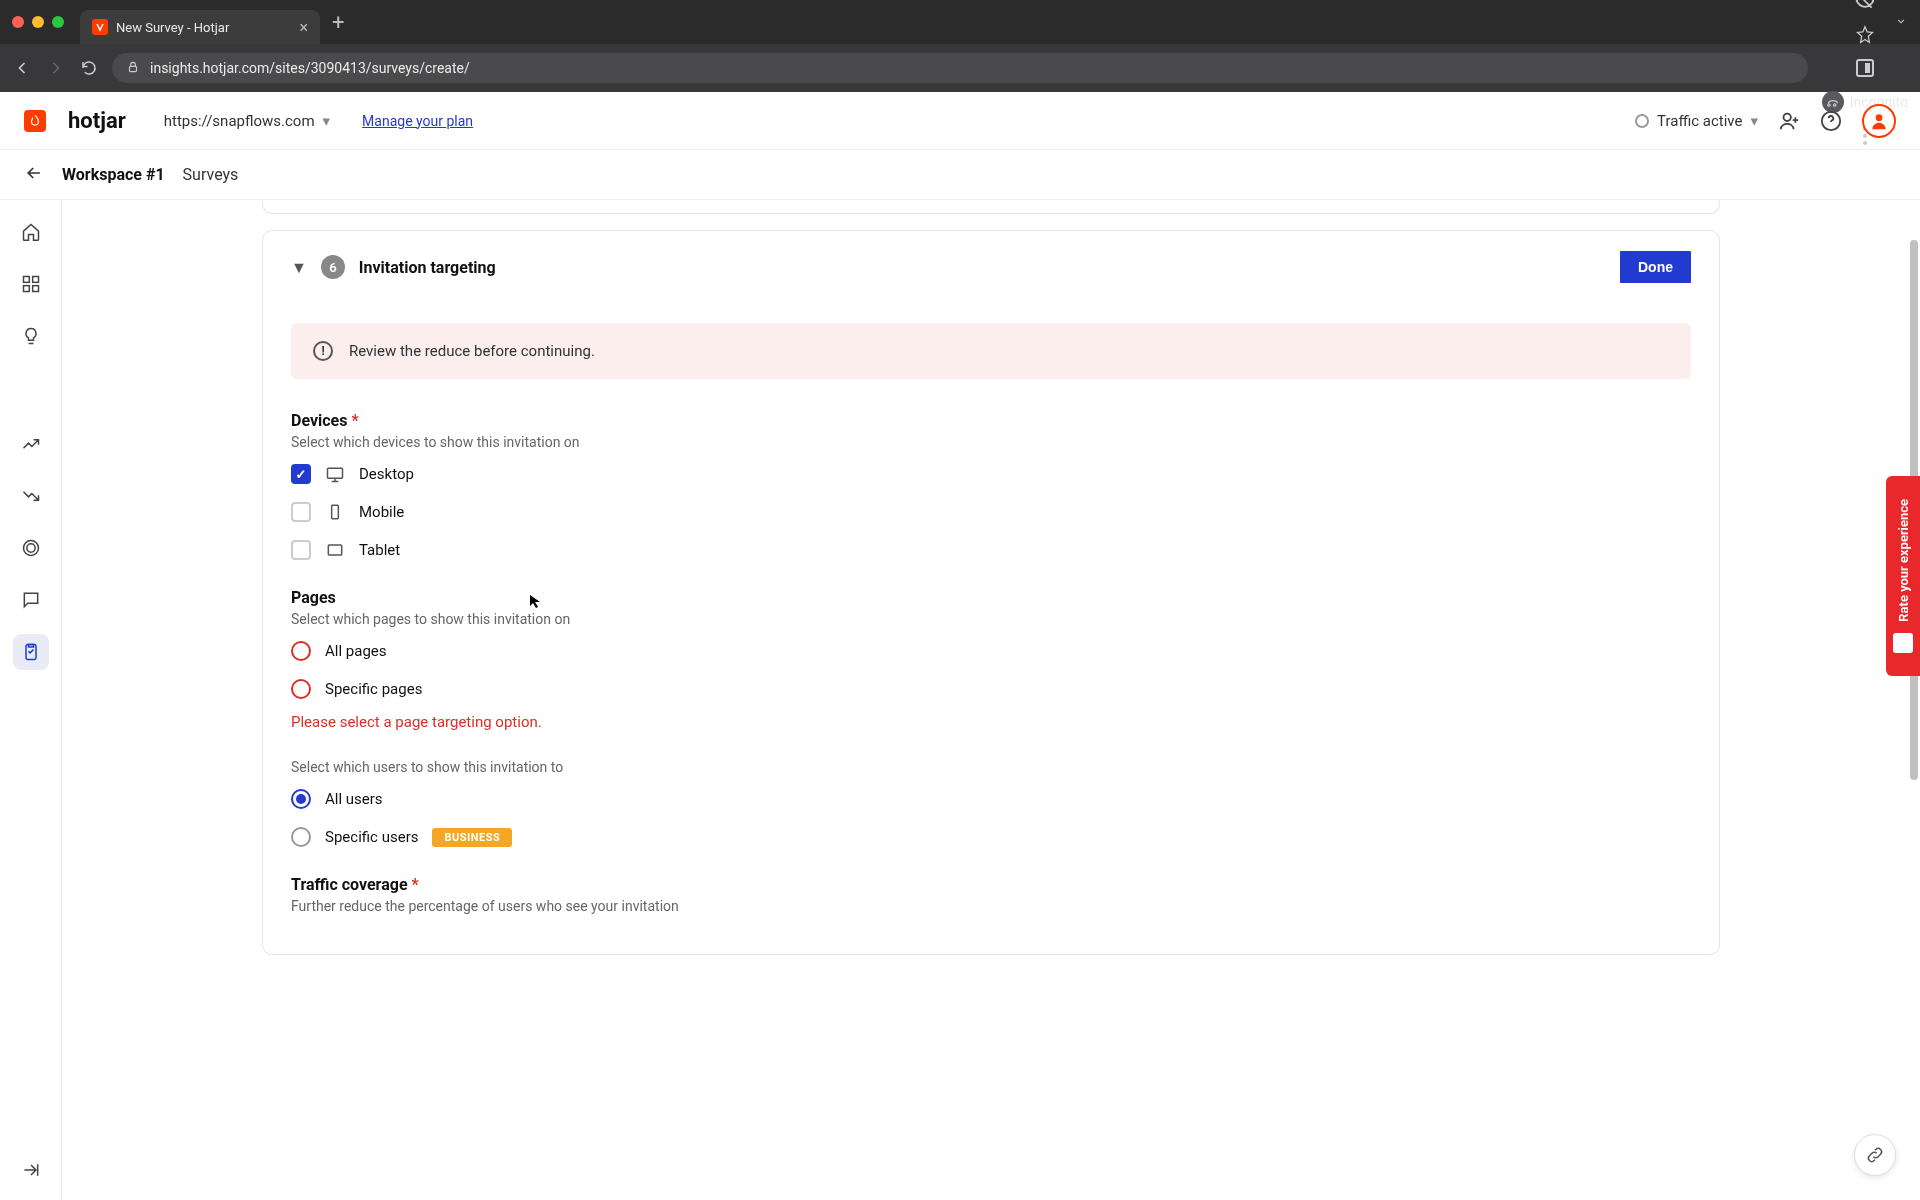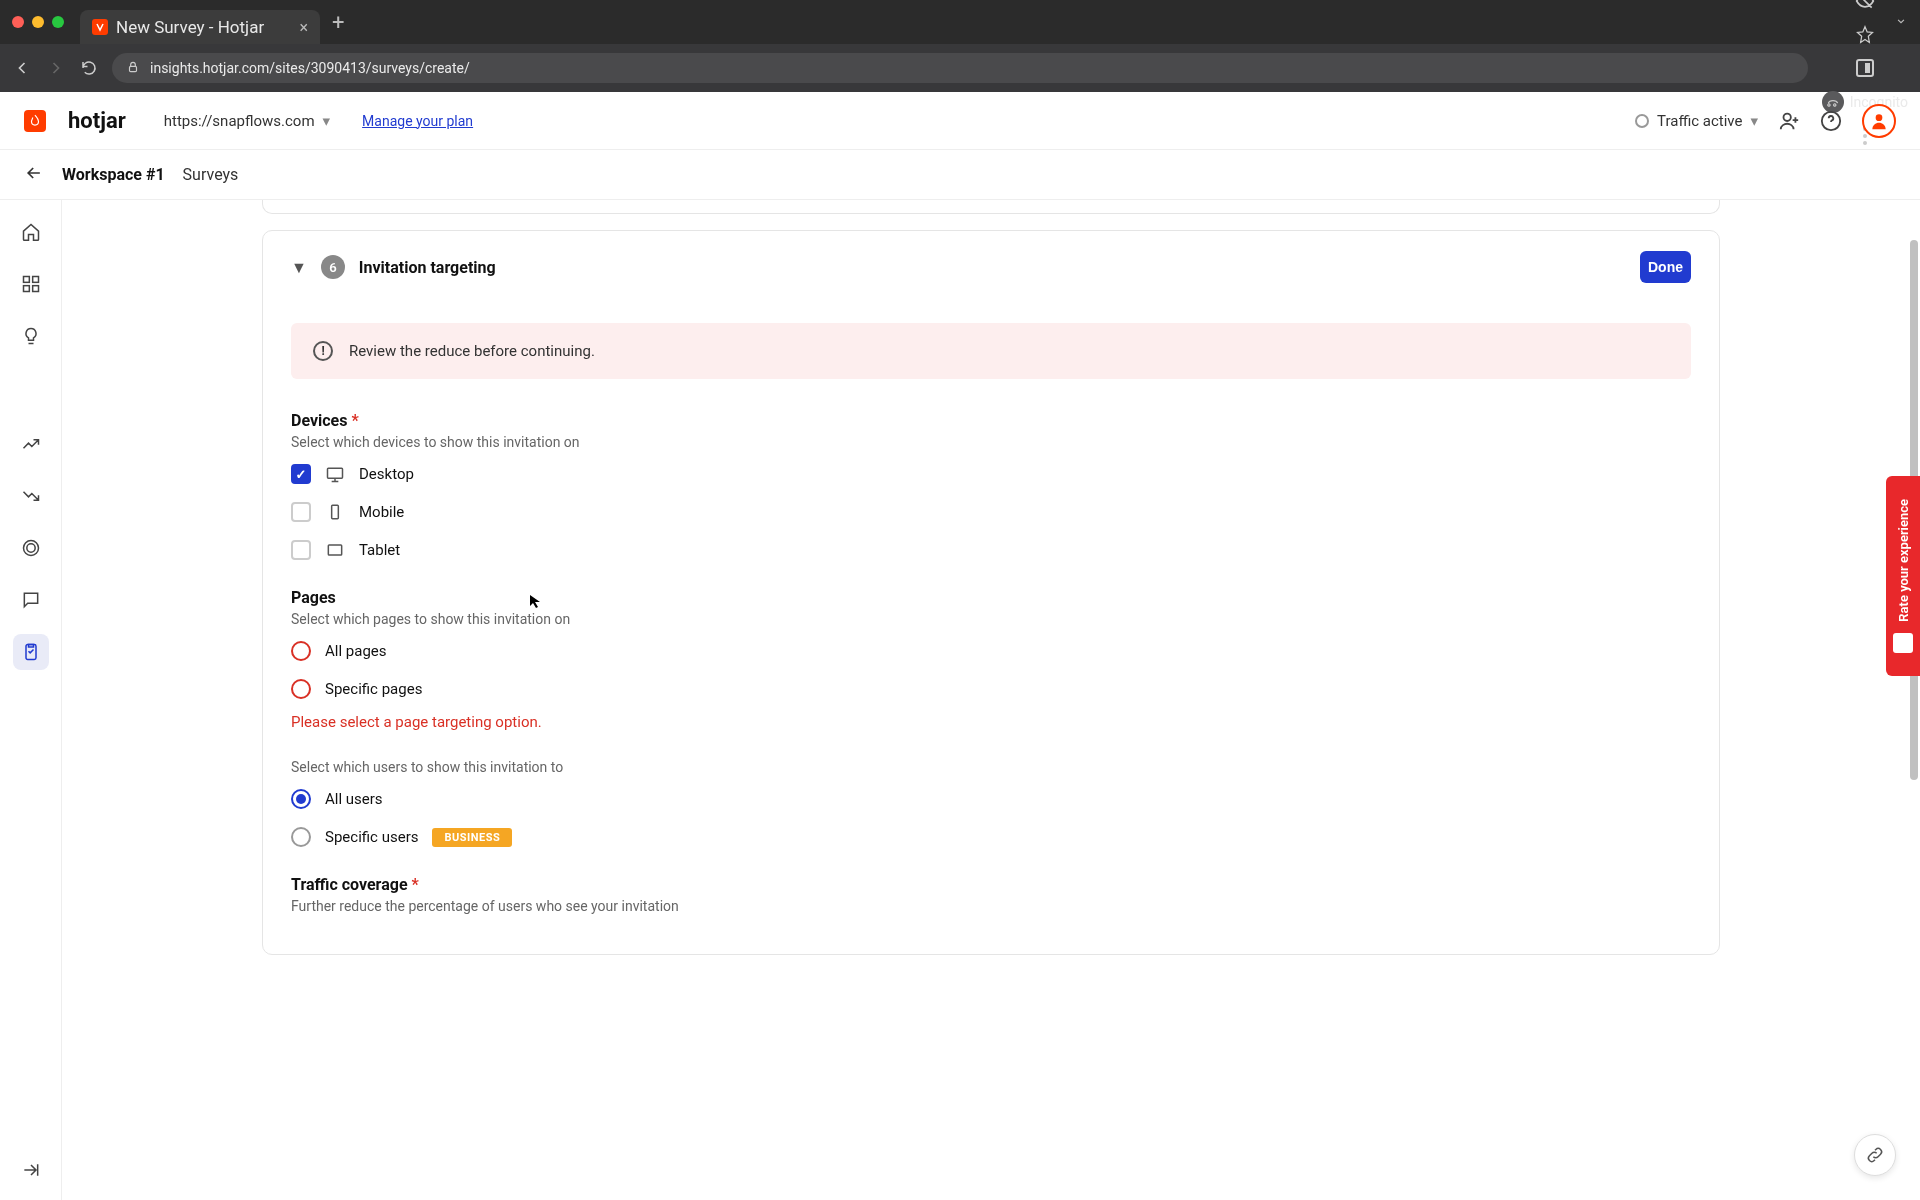--- a/index.html
+++ b/index.html
@@ -8,21 +8,21 @@
 
 .browser-top { background: #2b2b2b; height: 44px; display: flex; align-items: center; padding: 0 12px; }
 .traffic-lights { display: flex; gap: 8px; margin-right: 16px; }
 .traffic-light { width: 12px; height: 12px; border-radius: 50%; }
 .tl-red { background: #ff5f57; }
 .tl-yellow { background: #febc2e; }
 .tl-green { background: #28c840; }
 .tab { background: #3c3c3c; border-radius: 8px 8px 0 0; height: 34px; display: flex; align-items: center; padding: 0 12px; gap: 8px; min-width: 240px; margin-top: 10px; }
 .tab-favicon { width: 16px; height: 16px; background: #ff3c00; border-radius: 3px; display:flex; align-items:center; justify-content:center; }
 .tab-favicon svg { width:10px; height:10px; }
-.tab-title { color: #e8e8e8; font-size: 17px; flex: 1; }
+.tab-title { color: #e8e8e8; font-size: 13px; flex: 1; }
 .tab-close { color: #bbb; font-size: 16px; }
 .new-tab { color: #bbb; font-size: 22px; margin-left: 12px; }
 .chevron-down-top { margin-left:auto; color:#bbb; }
 
 .addr-bar { background: #38383a; height: 48px; display: flex; align-items: center; padding: 0 12px; gap: 14px; justify-content: space-between; }
 .nav-btn { color: #ccc; display:flex; align-items:center; }
 .nav-btn.disabled { color: #666; }
 .addr-field { flex: 1; background: #4a4a4c; border-radius: 20px; height: 30px; display: flex; align-items: center; padding: 0 14px; gap: 10px; }
 .lock-icon { color: #ccc; }
 .url { color: #eaeaea; font-size: 14px; }
@@ -63,21 +63,21 @@
 .rail-bottom { position:absolute; bottom:16px; left:0; right:0; display:flex; justify-content:center; }
 
 .main { flex:1; overflow:auto; padding: 0 0 40px 0; background:#fff; position:relative; }
 .prev-panel-edge { margin: 0 200px 16px 200px; height:14px; border:1px solid #e5e5e5; border-top:none; border-radius:0 0 10px 10px; }
 
 .panel { margin: 0 200px; border:1px solid #e5e5e5; border-radius:10px; padding: 20px 28px 40px 28px; position:relative; }
 .panel-header { display:flex; align-items:center; gap:14px; }
 .collapse-caret { color:#555; }
 .step-badge { width:24px; height:24px; border-radius:50%; background:#888; color:#fff; font-size:13px; display:flex; align-items:center; justify-content:center; font-weight:600; }
 .panel-title { font-weight:700; font-size:16px; }
-.done-btn { margin-left:auto; background:#213bd0; color:#fff; border:none; border-radius:6px; padding:8px 8px; font-size:14px; font-weight:600; }
+.done-btn { margin-left:auto; background:#213bd0; color:#fff; border:none; border-radius:1px; padding:8px 18px; font-size:14px; font-weight:600; }
 
 .alert { margin:40px 0 32px 0; background:#fdeeee; border-radius:6px; padding:18px 22px; display:flex; align-items:center; gap:16px; color:#333; font-size:15px; }
 .alert-icon { width:20px; height:20px; border:2px solid #555; border-radius:50%; display:flex; align-items:center; justify-content:center; font-size:12px; font-weight:700; flex-shrink:0; }
 
 .section { margin-top: 28px; }
 .section-title { font-weight:700; font-size:16px; }
 .req { color:#d93025; }
 .section-sub { color:#666; font-size:14px; margin-top:4px; }
 
 .opt-list { margin-top:14px; display:flex; flex-direction:column; gap:18px; }

